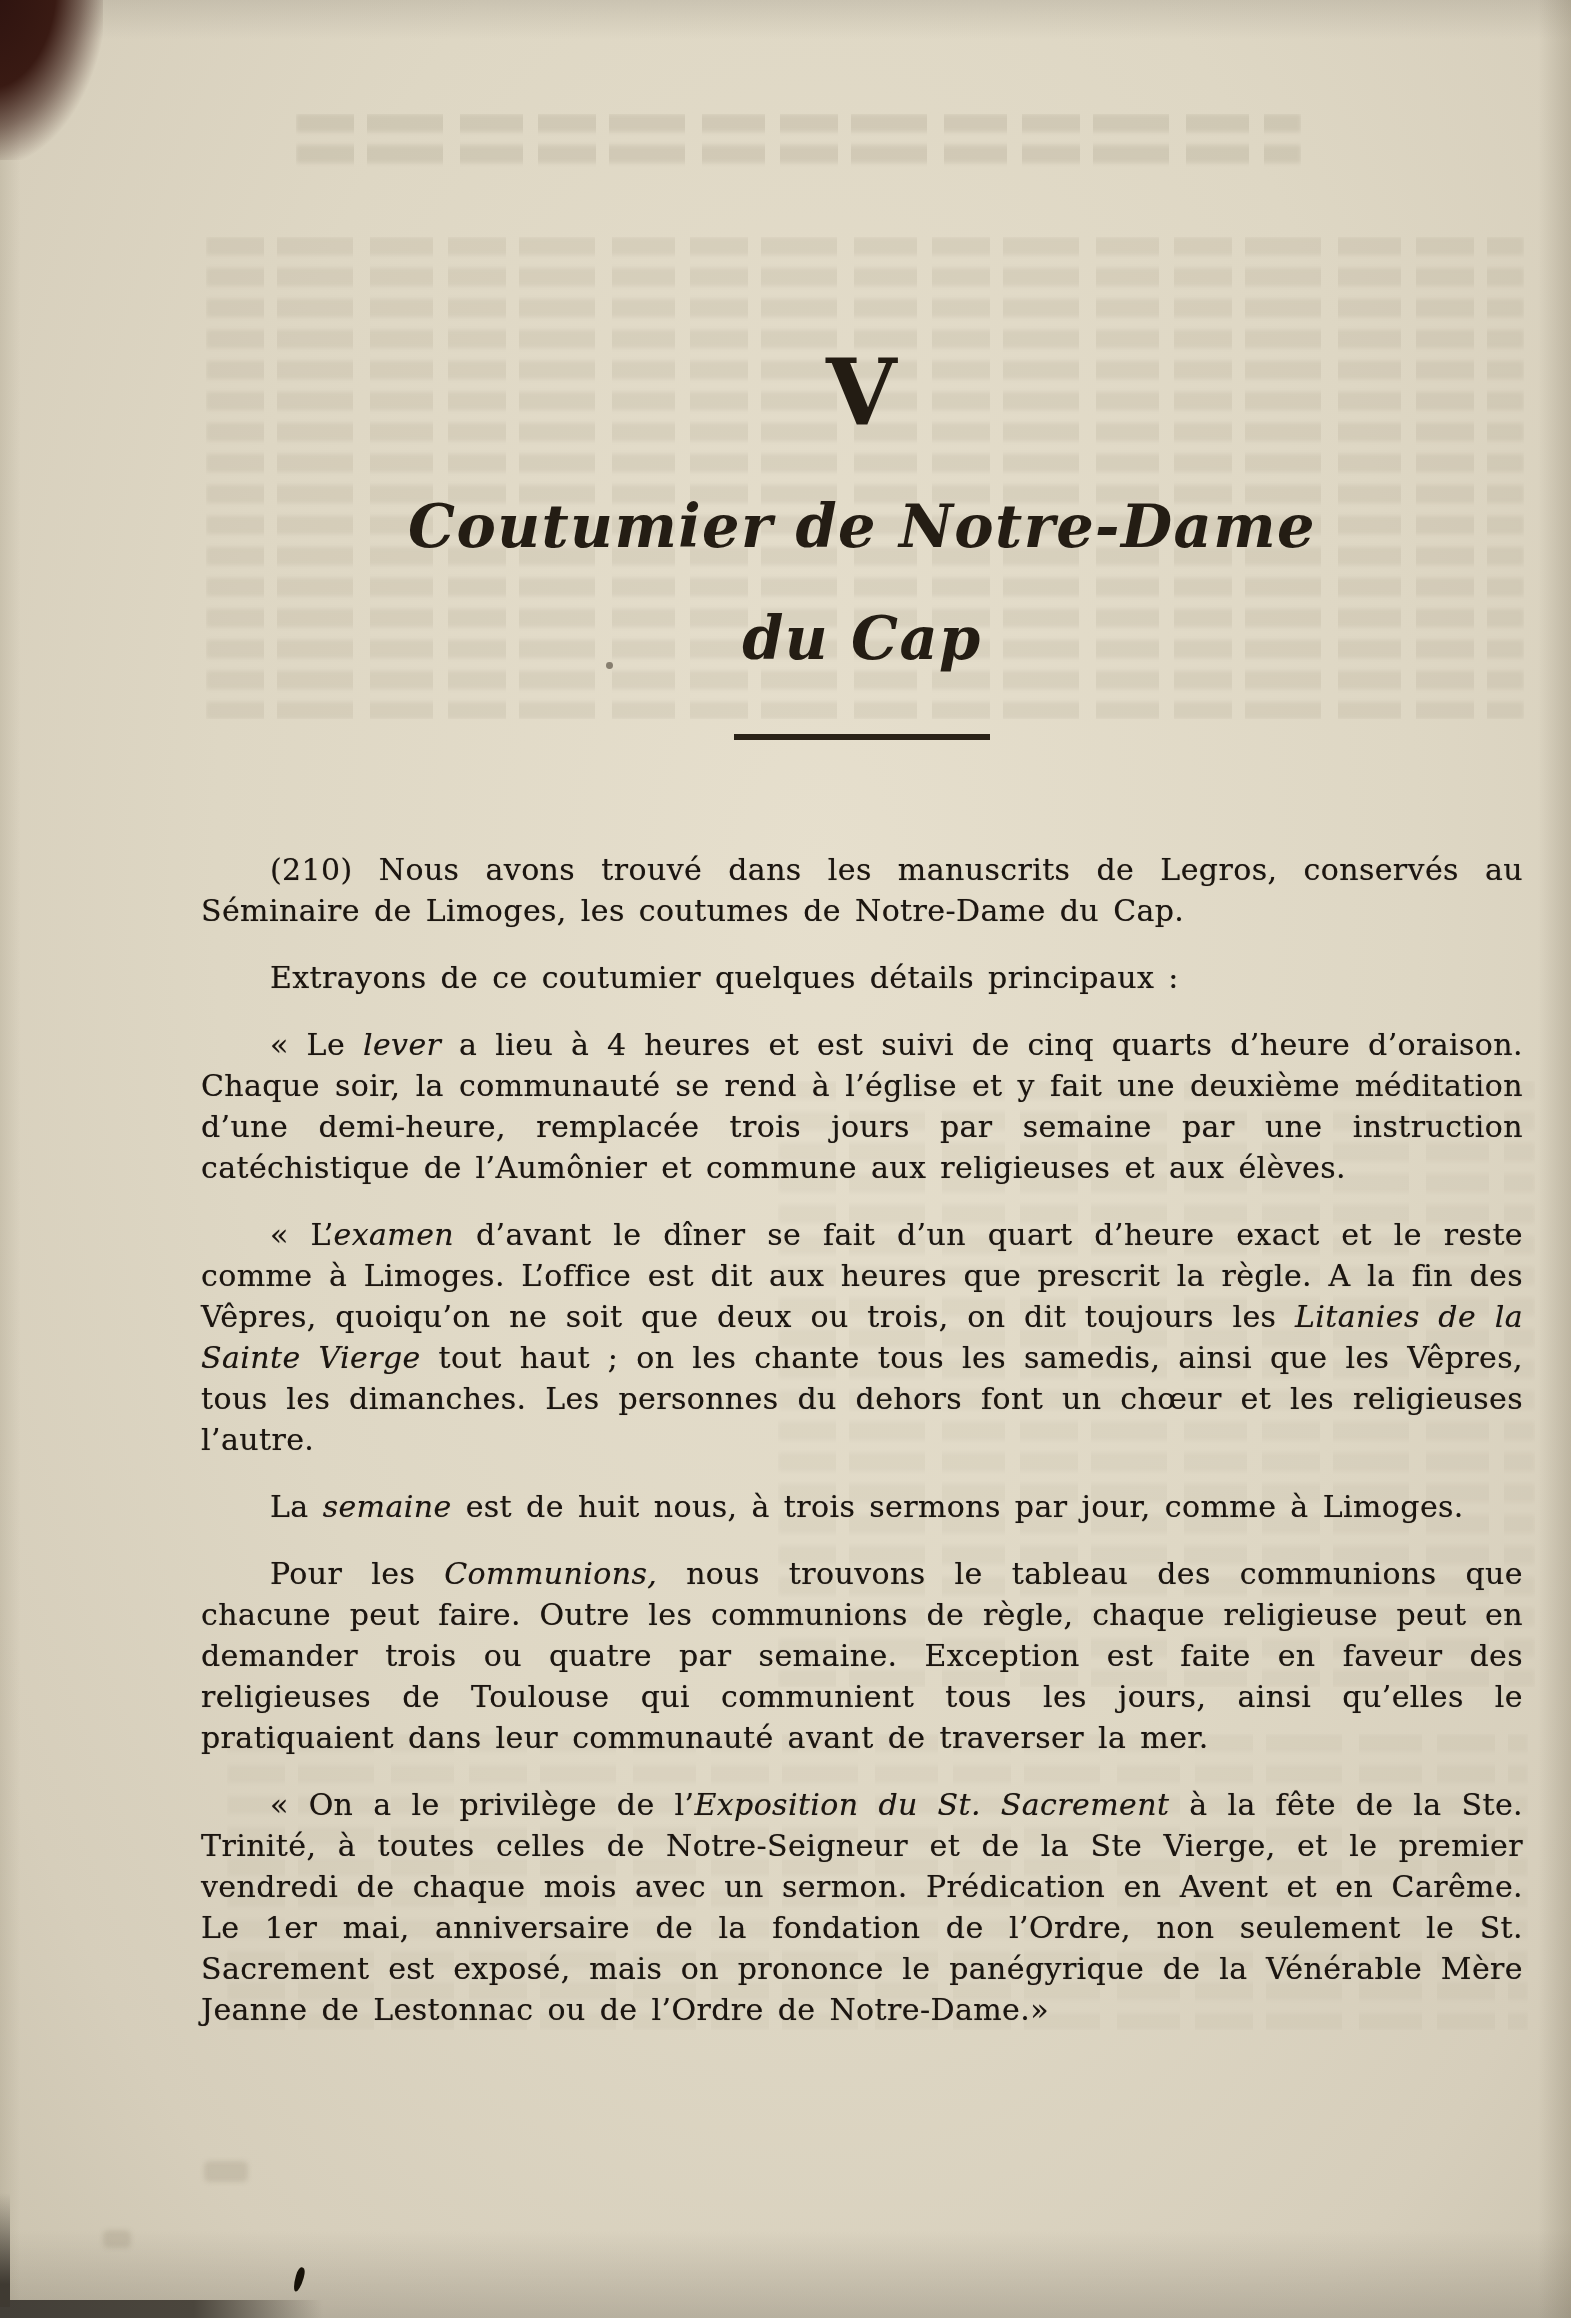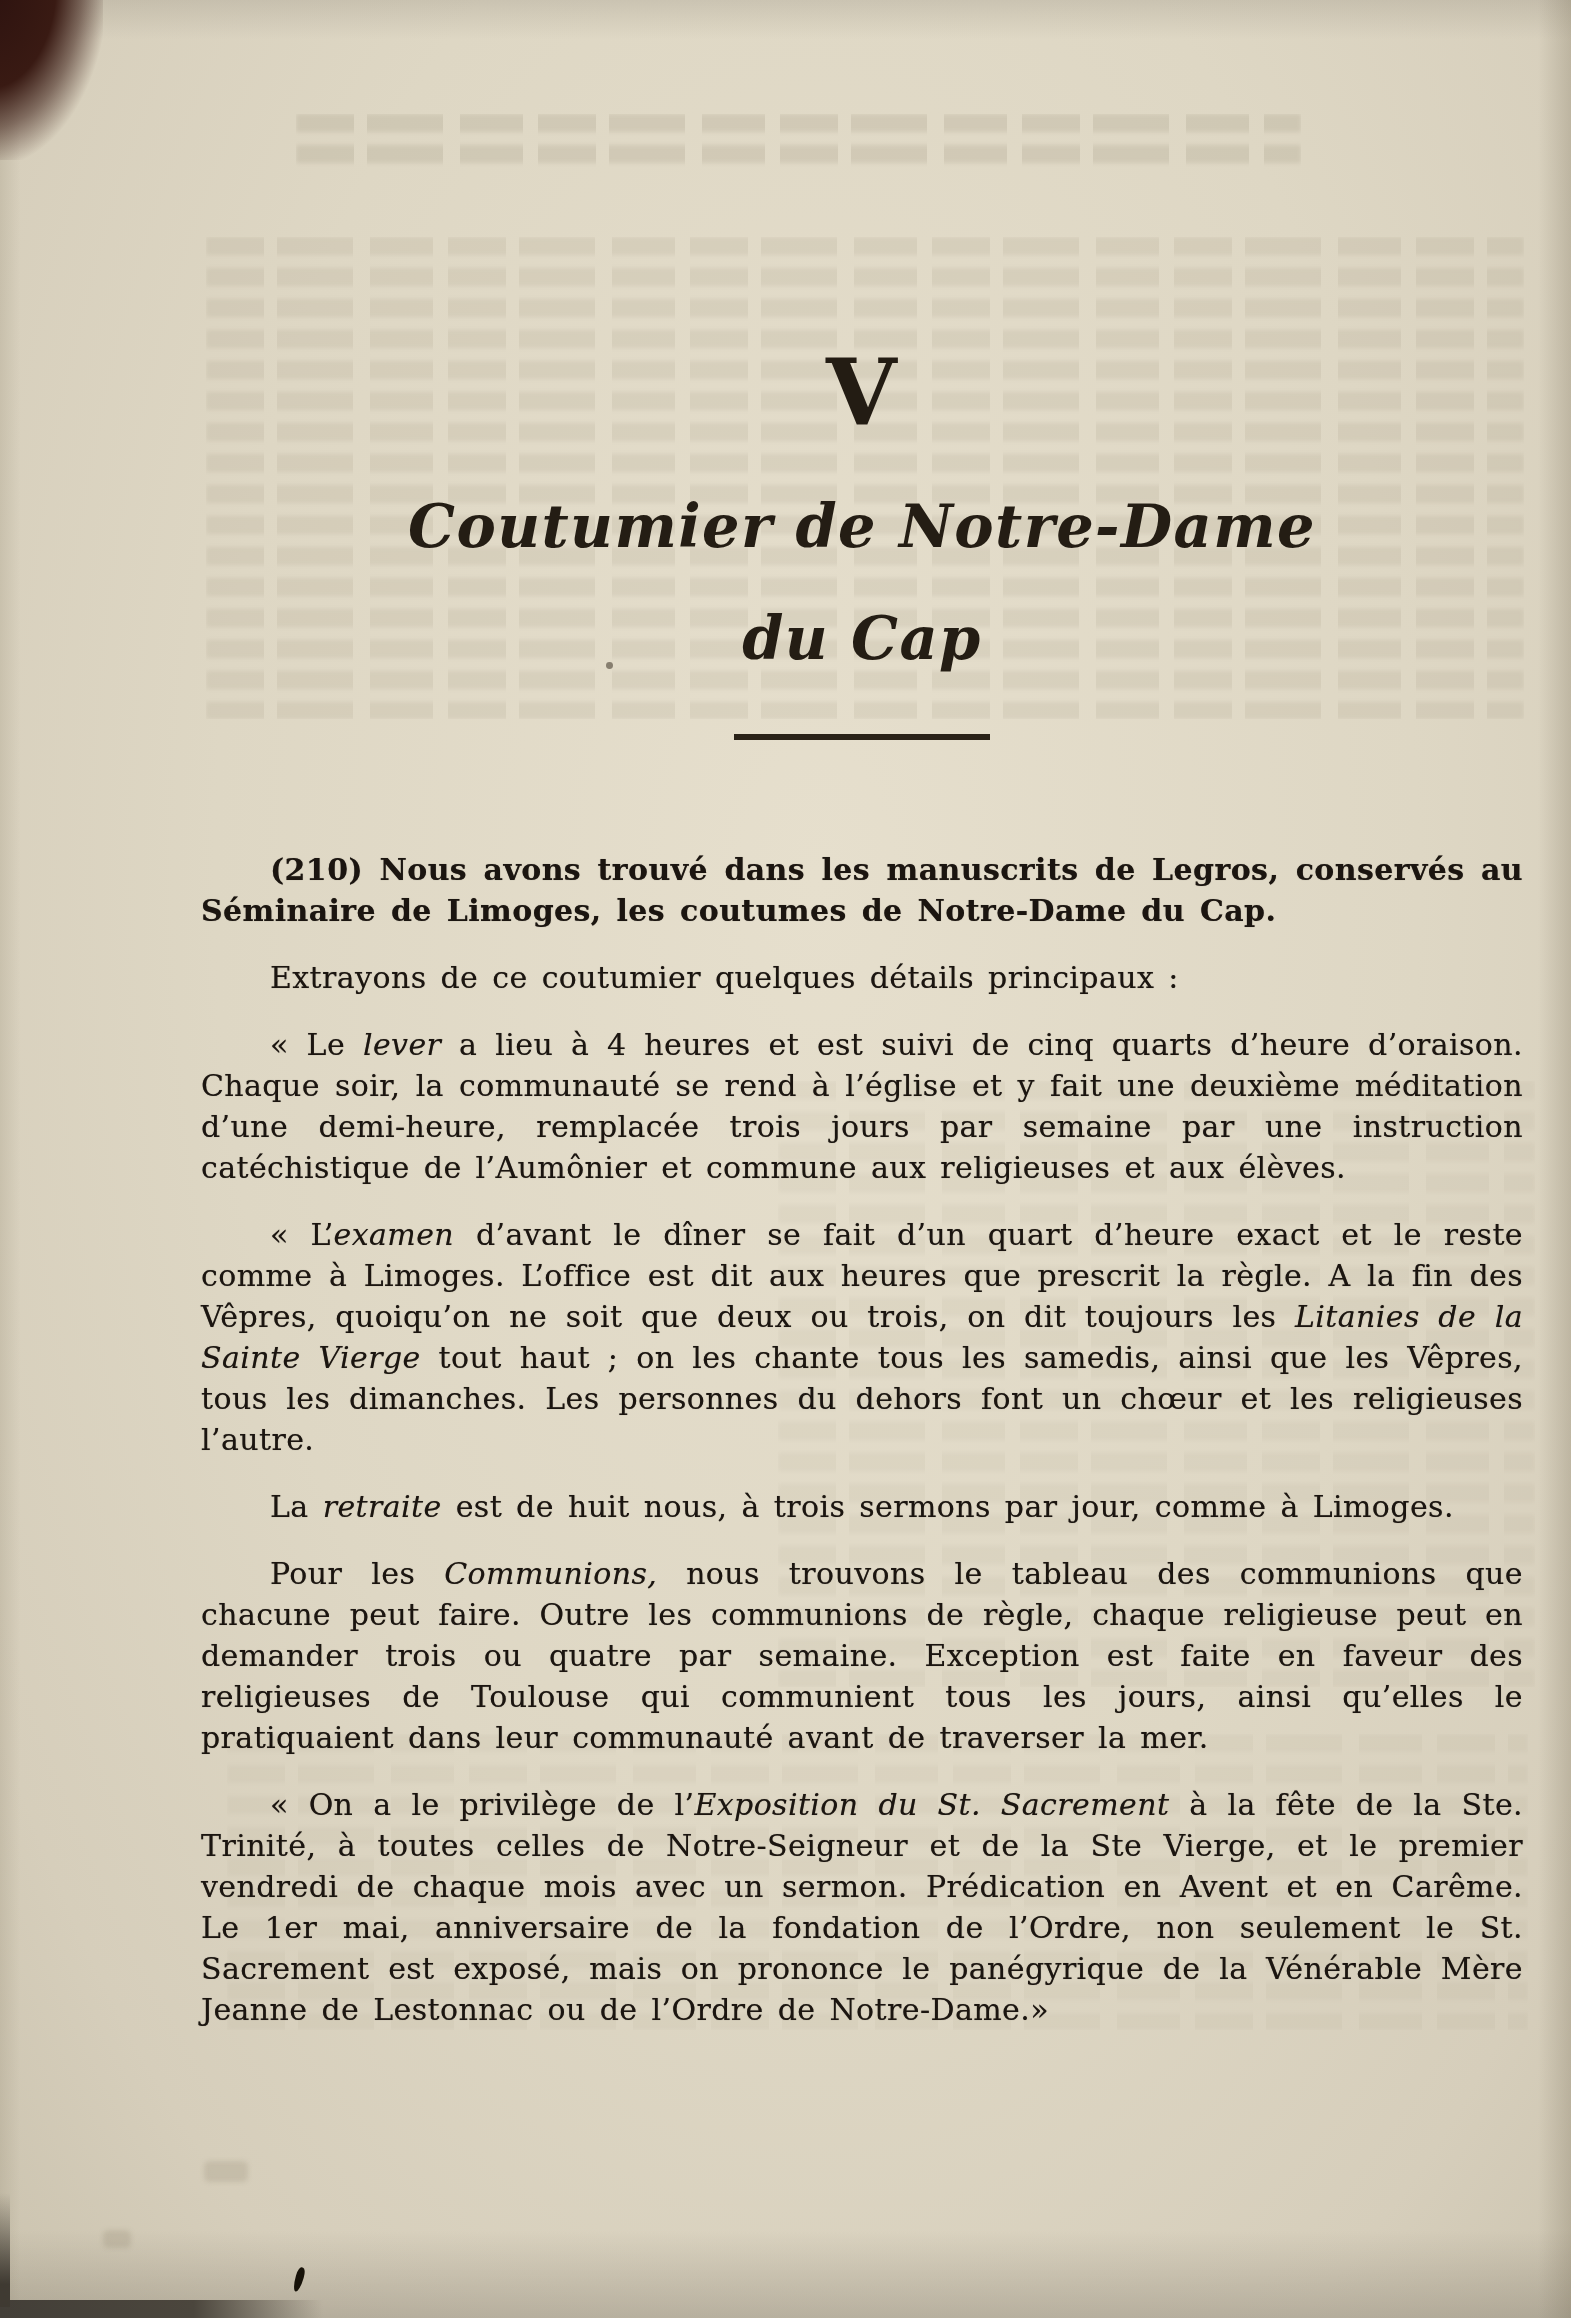--- a/index.html
+++ b/index.html
@@ -29,21 +29,21 @@
     letter-spacing:1.4px; color:#241d14;
   }
   .title-rule{ width:256px; height:6.2px; background:#2a2218; margin:39px auto 0; }
   .body-text{ margin-top:109px; }
   p.body-para{
     margin:26px 0 0; font-size:30px; line-height:41px;
     text-align:justify; text-indent:69px;
     word-spacing:4.1px; letter-spacing:0.4px; color:#1b1510;
     text-shadow:0 0 0.7px rgba(27,21,16,.55);
   }
-  p.body-para:first-child{ margin-top:9px;font-weight:bold; }
+  p.body-para:first-child{ margin-top:9px; }
   p.body-para i{ }
 
   
   .ghost{
     position:absolute; pointer-events:none; filter:blur(2.1px);
     background-image:repeating-linear-gradient(180deg, rgba(104,92,66,.85) 0 18px, transparent 18px 31px);
     -webkit-mask-image:repeating-linear-gradient(90deg,#000 0 58px,transparent 58px 71px,#000 71px 147px,transparent 147px 164px,#000 164px 227px,transparent 227px 242px);
     mask-image:repeating-linear-gradient(90deg,#000 0 58px,transparent 58px 71px,#000 71px 147px,transparent 147px 164px,#000 164px 227px,transparent 227px 242px);
   }
   .ghost-header{ left:296px; top:114px;  width:1005px; height:54px;  opacity:.14; }
@@ -95,21 +95,21 @@
       <span>du Cap</span>
     </h1>
 
     <div class="title-rule"></div>
 
     <div class="body-text">
         <p class="body-para"><span>(210) Nous avons trouvé dans les manuscrits de Legros, conservés au Séminaire de Limoges, les coutumes de Notre-Dame du Cap.</span></p>
         <p class="body-para"><span>Extrayons de ce coutumier quelques détails principaux :</span></p>
         <p class="body-para"><span>« Le </span><i>lever</i><span> a lieu à 4 heures et est suivi de cinq quarts d’heure d’oraison. Chaque soir, la communauté se rend à l’église et y fait une deuxième méditation d’une demi-heure, remplacée trois jours par semaine par une instruction catéchistique de l’Aumônier et commune aux religieuses et aux élèves.</span></p>
         <p class="body-para"><span>« L’</span><i>examen</i><span> d’avant le dîner se fait d’un quart d’heure exact et le reste comme à Limoges. L’office est dit aux heures que prescrit la règle. A la fin des Vêpres, quoiqu’on ne soit que deux ou trois, on dit toujours les </span><i>Litanies de la Sainte Vierge</i><span> tout haut ; on les chante tous les samedis, ainsi que les Vêpres, tous les dimanches. Les personnes du dehors font un chœur et les religieuses l’autre.</span></p>
-        <p class="body-para"><span>La </span><i>retraite</i><span> est de huit nous, à trois sermons par jour, comme à Limoges.</span></p>
+        <p class="body-para"><span>La </span><i>semaine</i><span> est de huit nous, à trois sermons par jour, comme à Limoges.</span></p>
         <p class="body-para"><span>Pour les </span><i>Communions,</i><span> nous trouvons le tableau des communions que chacune peut faire. Outre les communions de règle, chaque religieuse peut en demander trois ou quatre par semaine. Exception est faite en faveur des religieuses de Toulouse qui communient tous les jours, ainsi qu’elles le pratiquaient dans leur communauté avant de traverser la mer.</span></p>
         <p class="body-para"><span>« On a le privilège de l’</span><i>Exposition du St. Sacrement</i><span> à la fête de la Ste. Trinité, à toutes celles de Notre-Seigneur et de la Ste Vierge, et le premier vendredi de chaque mois avec un sermon. Prédication en Avent et en Carême. Le 1er mai, anniversaire de la fondation de l’Ordre, non seulement le St. Sacrement est exposé, mais on prononce le panégyrique de la Vénérable Mère Jeanne de Lestonnac ou de l’Ordre de Notre-Dame.»</span></p>
       </div>
   </div>
 
   <div class="mark-top-left"></div>
   <div class="mark-bottom-left-band"></div>
   <div class="mark-left-edge"></div>
   <div class="stray-mark"></div>
   <div class="ink-dot"></div>

